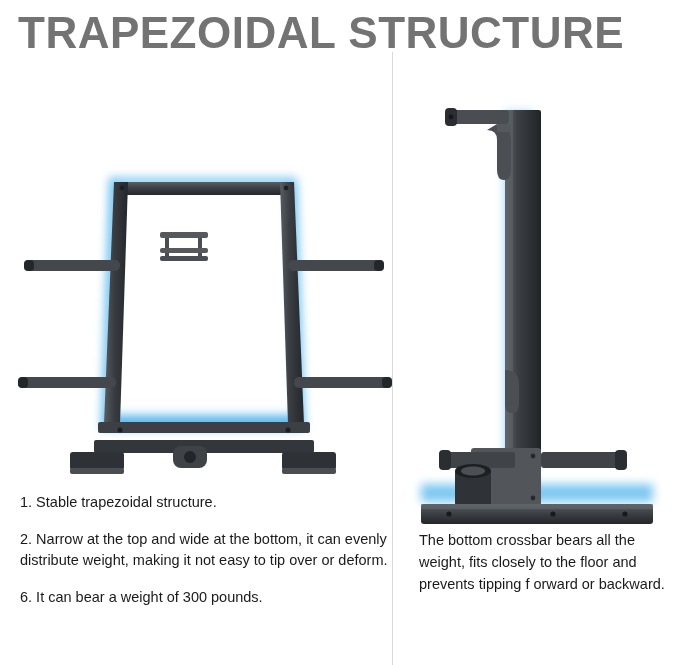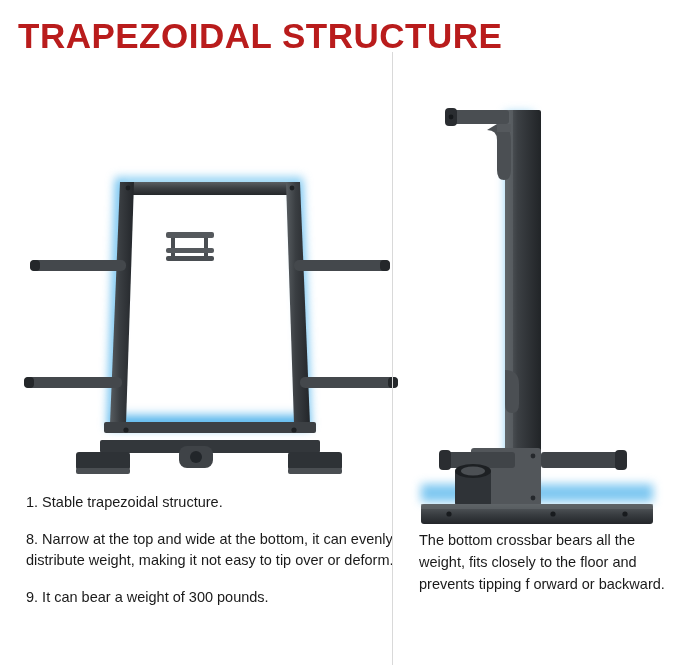--- a/index.html
+++ b/index.html
@@ -18,33 +18,33 @@
   .page {
     position: relative;
     width: 679px;
     height: 665px;
   }
 
   
   .title {
     position: absolute;
     left: 18px;
-    top: 16px;
-    font-size: 35px;
+    top: 8px;
+    font-size: 44px;
     font-weight: bold;
     letter-spacing: 0.5px;
-    color: #b91c1c;
+    color: #737373;
     white-space: nowrap;
     font-family: "Liberation Sans", sans-serif;
   }
 
   
   .left-panel {
     position: absolute;
-    left: 16px;
+    left: 10px;
     top: 52px;
     width: 388px;
     height: 613px;
   }
   .left-figure {
     position: absolute;
     left: 0px;
     top: 0px;
     width: 388px;
     height: 425px;
@@ -169,22 +169,22 @@
 
         <circle cx="110" cy="378" r="2.6" fill="#1d2023"></circle>
         <circle cx="278" cy="378" r="2.6" fill="#1d2023"></circle>
         <circle cx="112" cy="136" r="2.4" fill="#1d2023"></circle>
         <circle cx="276" cy="136" r="2.4" fill="#1d2023"></circle>
       </svg>
     </div>
 
     <div class="left-text">
       <p>1. Stable trapezoidal structure.</p>
-      <p>8. Narrow at the top and wide at the bottom, it can evenly distribute weight, making it not easy to tip over or deform.</p>
-      <p>9. It can bear a weight of 300 pounds.</p>
+      <p>2. Narrow at the top and wide at the bottom, it can evenly distribute weight, making it not easy to tip over or deform.</p>
+      <p>6. It can bear a weight of 300 pounds.</p>
     </div>
   </div>
 
   <div class="right-panel">
 
     <div class="right-figure">
       <svg width="287" height="480" viewBox="0 0 287 480">
         <defs>
           <linearGradient id="colGrad" x1="0" y1="0" x2="1" y2="0">
             <stop offset="0%" stop-color="#5d6266"></stop>

